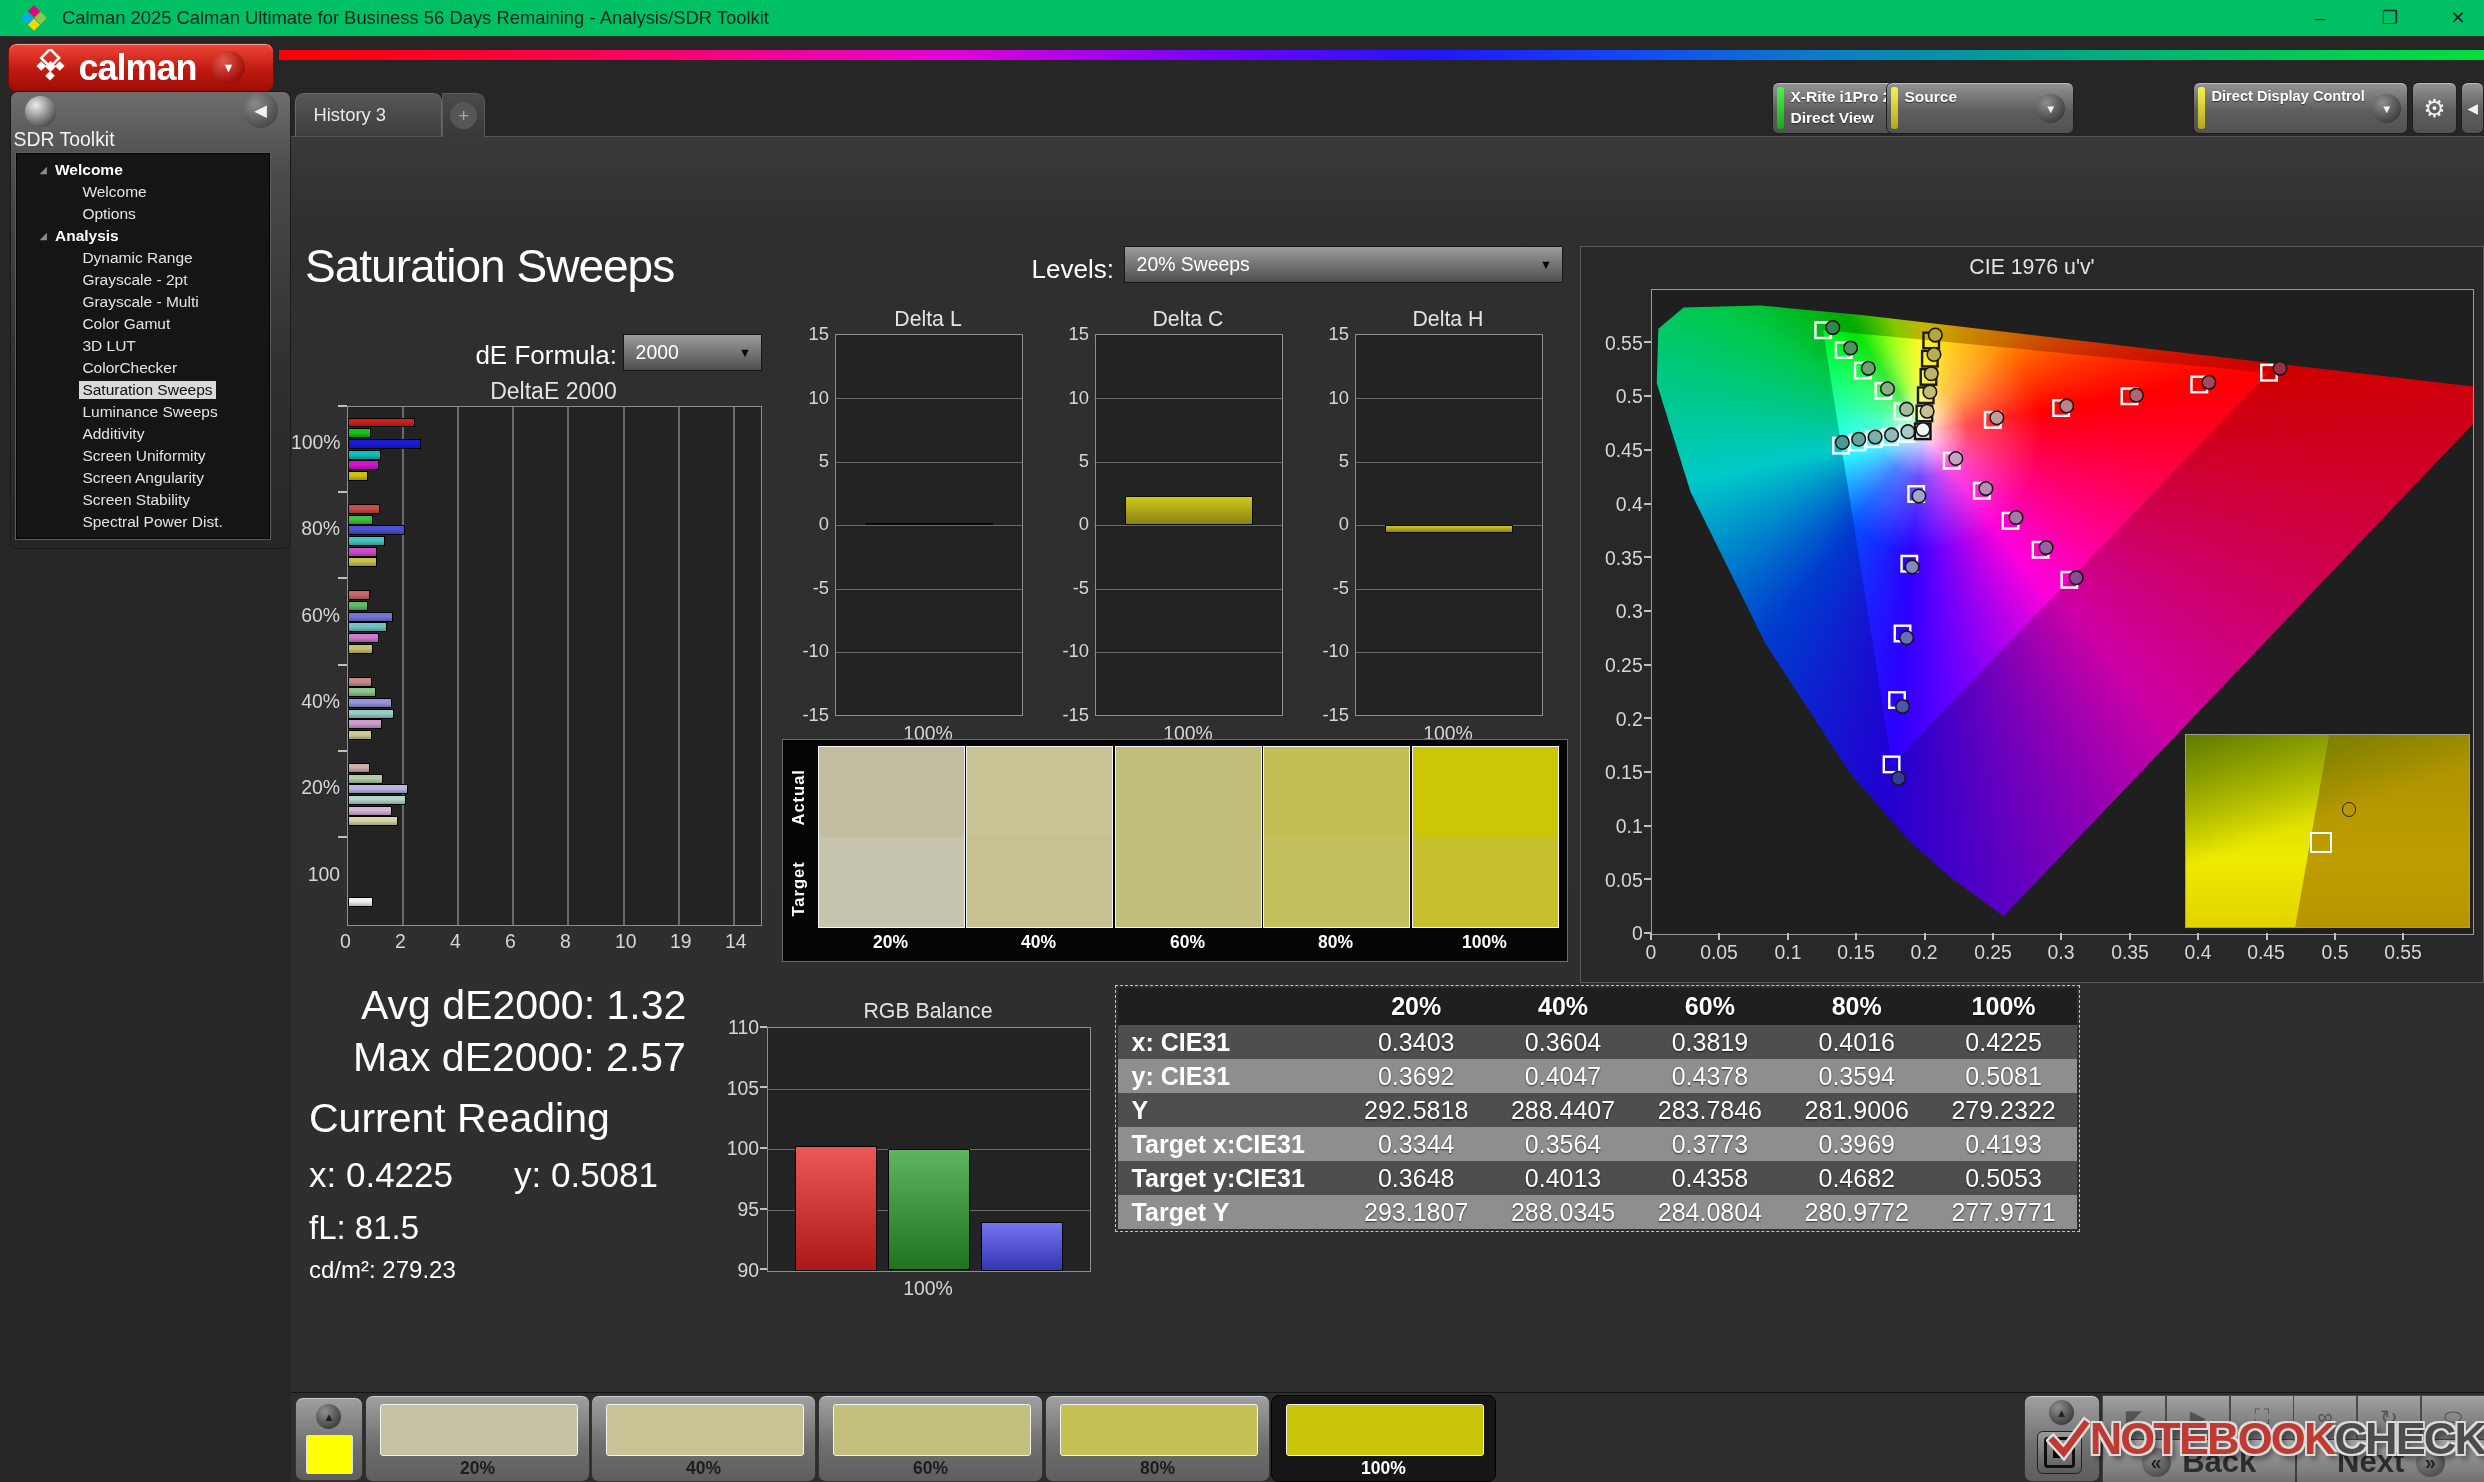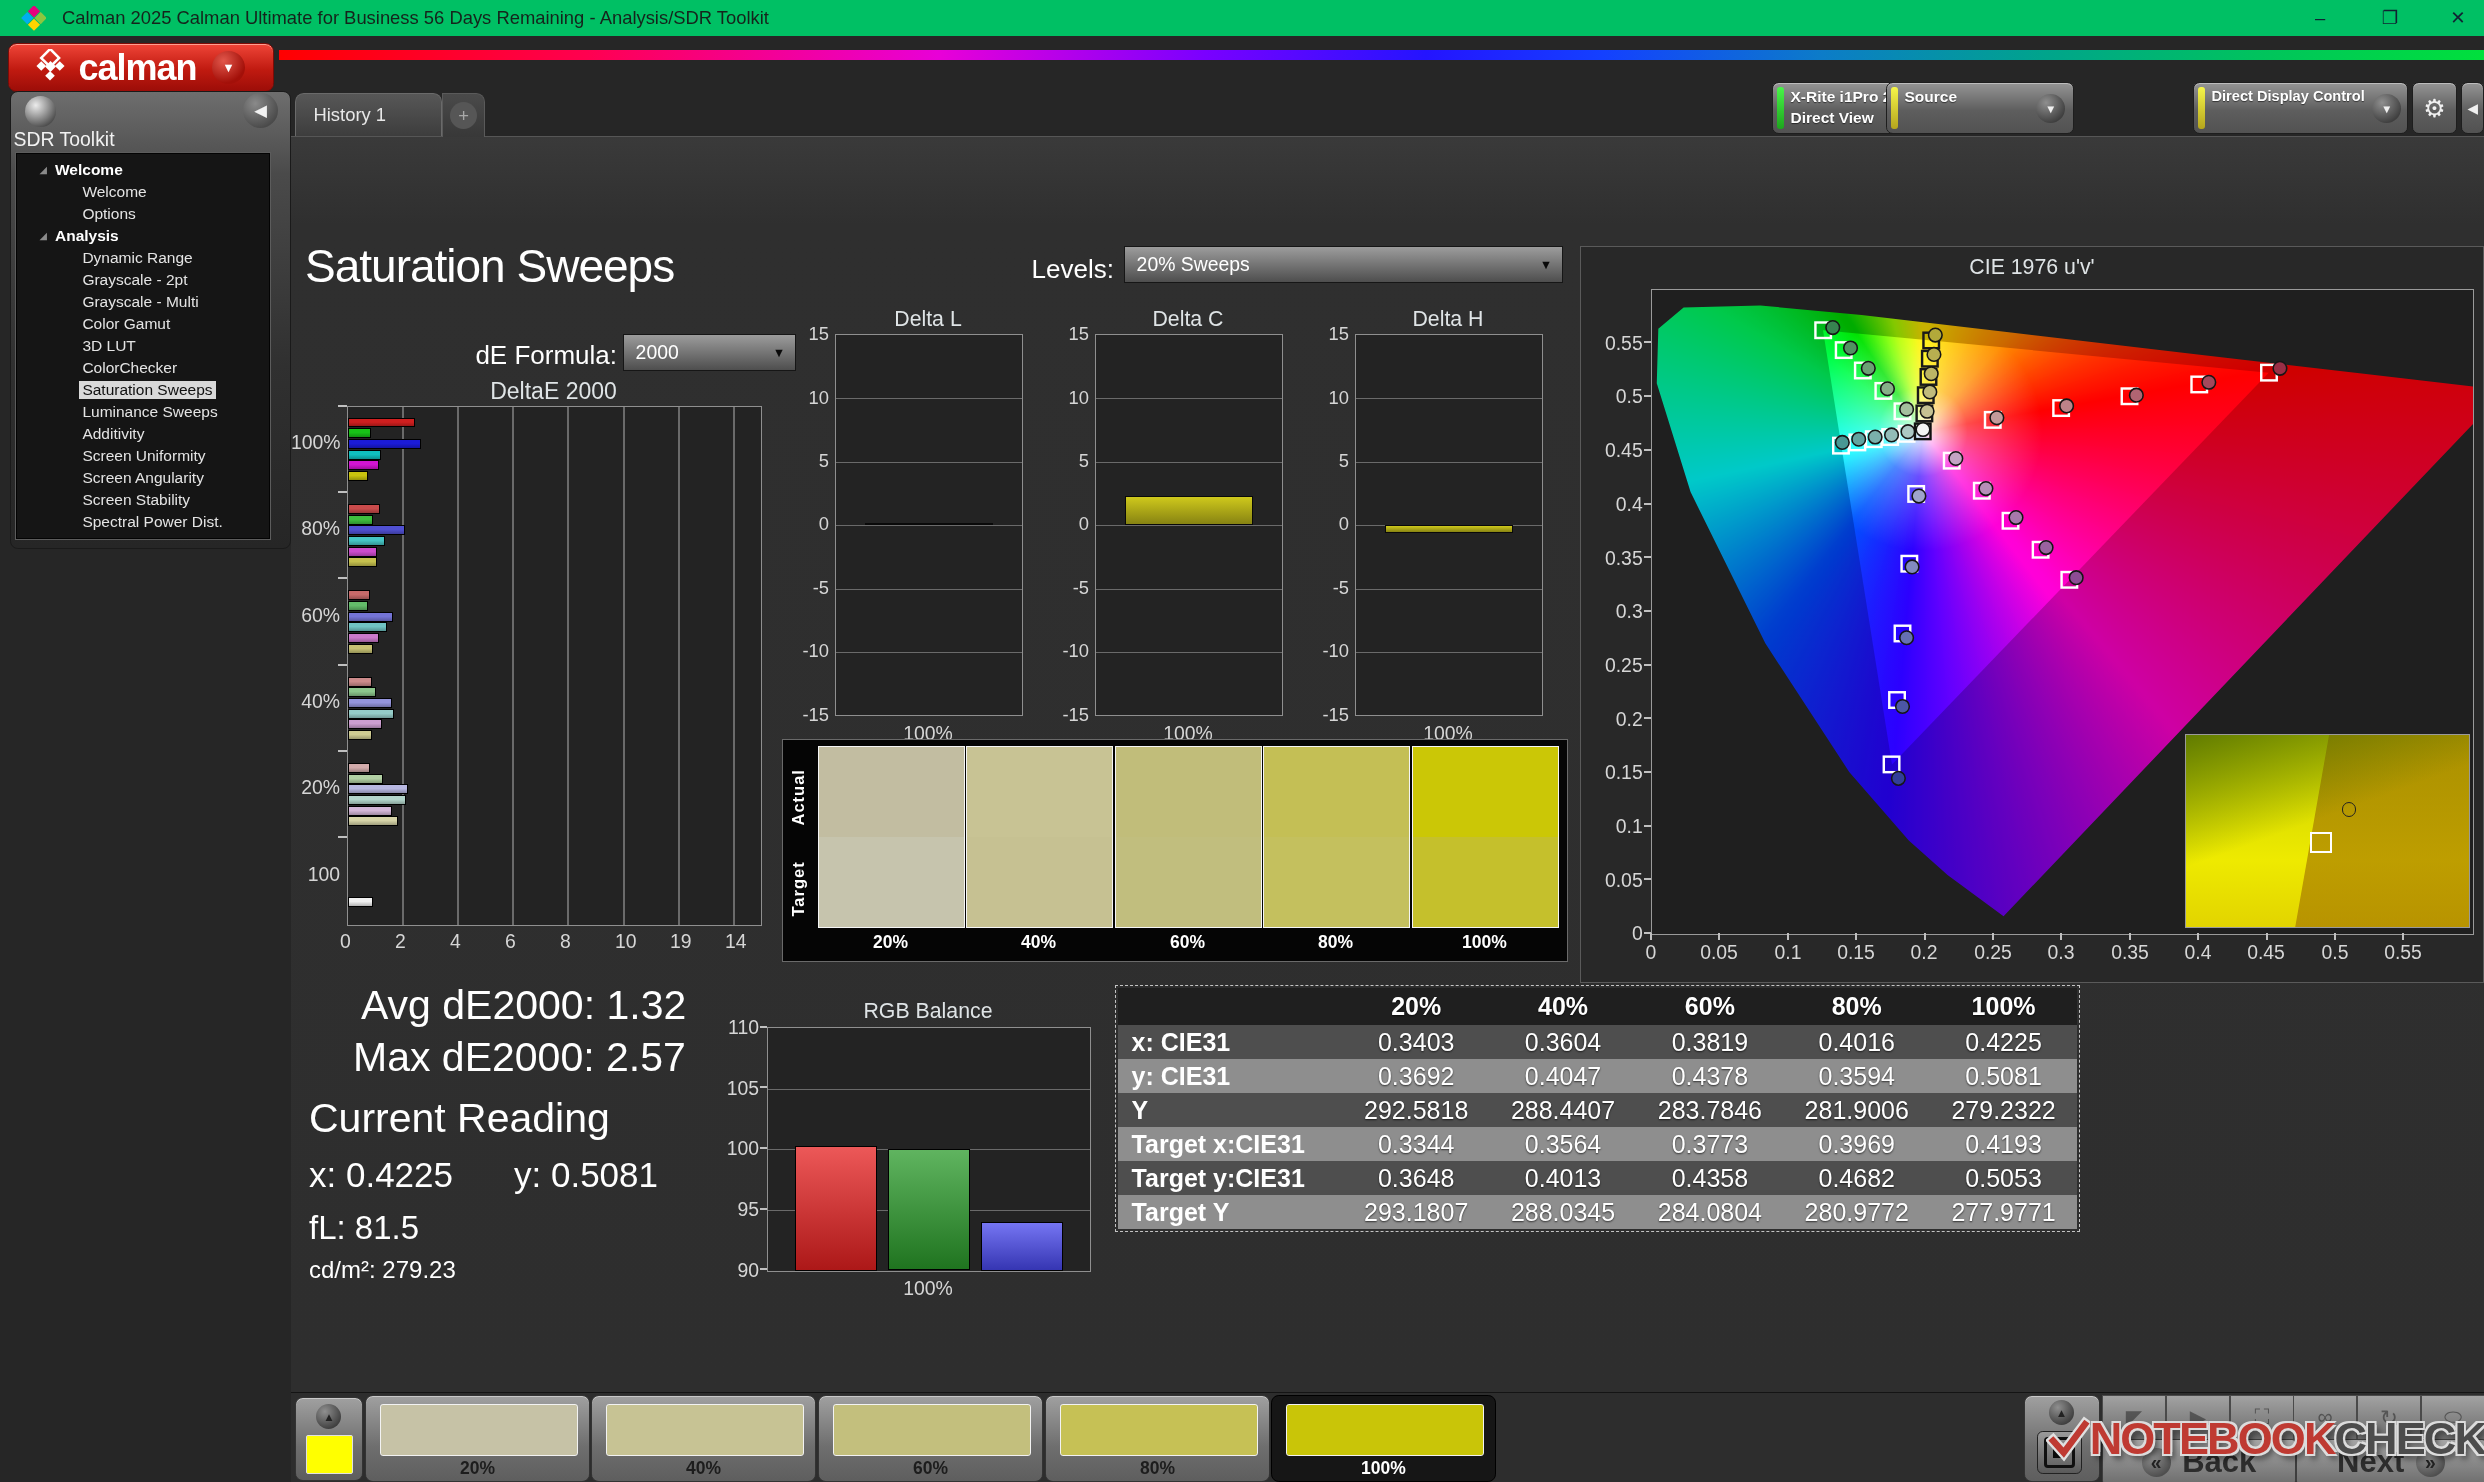--- a/index.html
+++ b/index.html
@@ -221,21 +221,21 @@
       </div>
       <div class="tree-row item">
         <div class="lbl">Screen Stability</div>
       </div>
       <div class="tree-row item">
         <div class="lbl">Spectral Power Dist.</div>
       </div>
     </div>
 
   <div class="abs content"></div>
-  <div class="abs tab">History 1</div>
+  <div class="abs tab">History 3</div>
   <div class="abs tab-add">
     <div class="plus">+</div>
   </div>
 
   <div class="abs ctrl" style="left:1772px;top:82px;width:223px;height:50px">
     <div class="stripe" style="background:linear-gradient(#49f549,#1da51d)"></div>
     <div class="ctrl-text" style="left:17.5px;top:4.9px">X-Rite i1Pro 2</div>
     <div class="ctrl-text" style="left:17.5px;top:26px">Direct View</div>
     <div class="dd-circle" style="left:142px;top:10.7px">▼</div>
     <div class="vdiv" style="left:177px"></div>
@@ -258,21 +258,21 @@
     <span>◀</span>
   </div>
 
   <div class="abs h1">Saturation Sweeps</div>
   <div class="abs field-label" style="left:970px;top:254px;width:144px">Levels:</div>
   <div class="abs dropdown" style="left:1124px;top:246px;width:439px;height:37px">
     <span>20% Sweeps</span>
     <span class="caret">▼</span>
   </div>
   <div class="abs field-label" style="left:442px;top:340px;width:175px">dE Formula:</div>
-  <div class="abs dropdown" style="left:623px;top:334px;width:173px;height:37px">
+  <div class="abs dropdown" style="left:623px;top:334px;width:139px;height:37px">
     <span>2000</span>
     <span class="caret">▼</span>
   </div>
 
   <div class="abs chart-title" style="left:347px;top:378px;width:413px;font-size:23px">DeltaE 2000</div>
   <div class="abs plot" id="deltae-plot" style="left:347px;top:406px;width:413px;height:518px">
       <div class="gridv" style="left: 54px;"></div>
       <div class="gridv" style="left: 109px;"></div>
       <div class="gridv" style="left: 164px;"></div>
       <div class="gridv" style="left: 219px;"></div>

